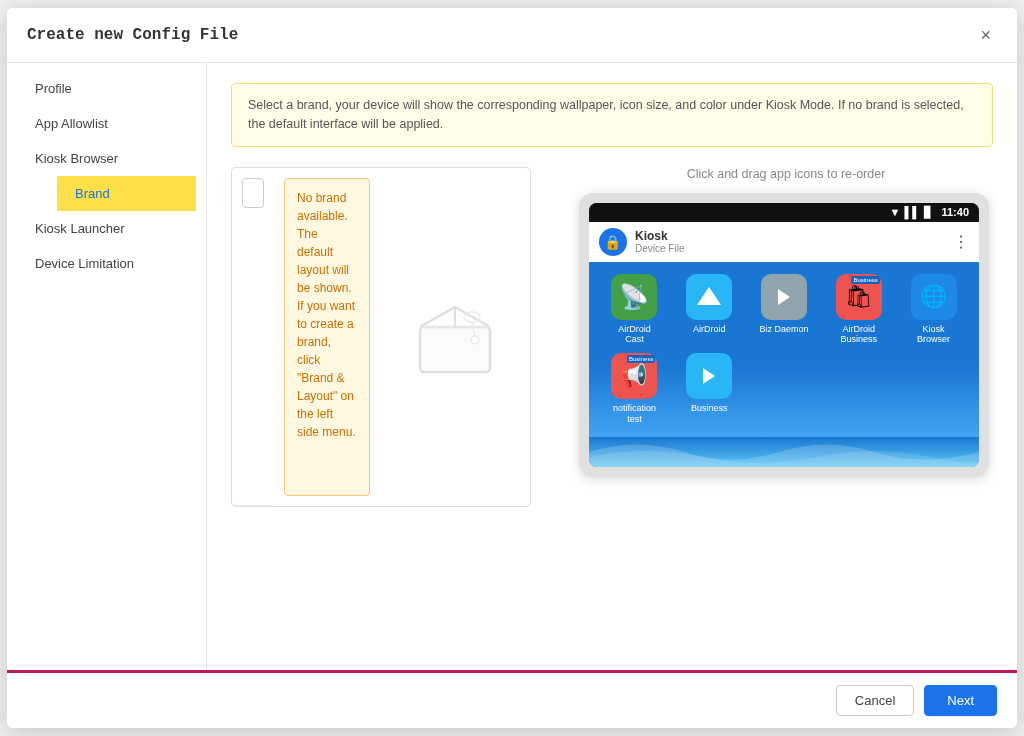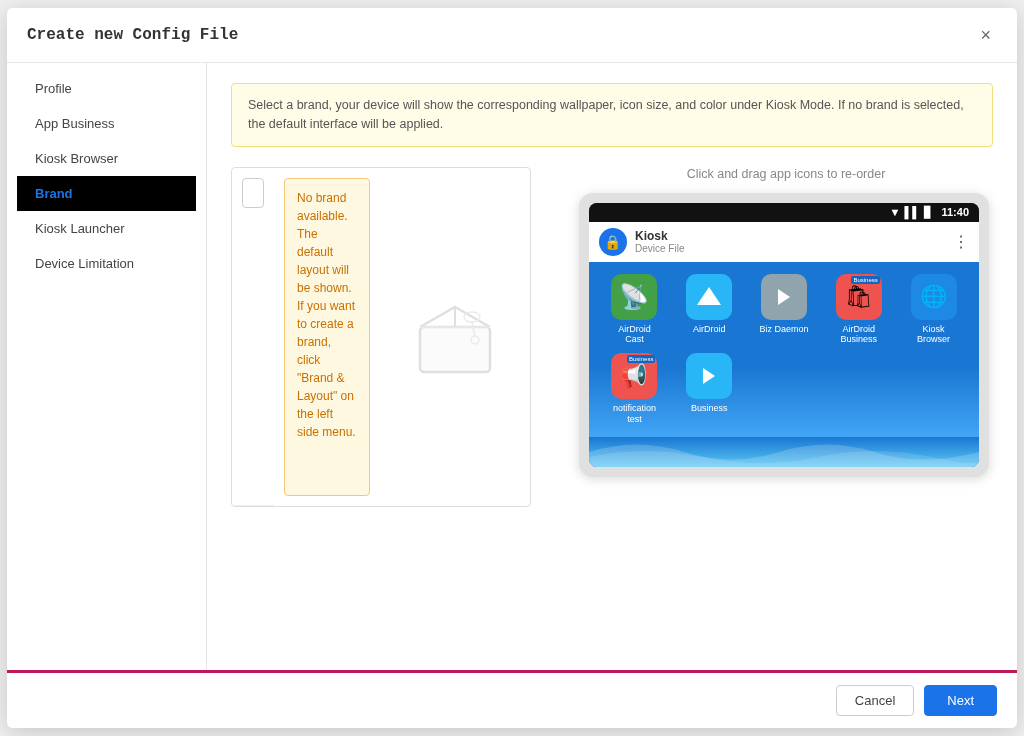--- a/index.html
+++ b/index.html
@@ -65,23 +65,24 @@
       padding: 8px 10px;
       flex-shrink: 0;
     }
     .sidebar-item {
       padding: 10px 18px;
       cursor: pointer;
       color: #444;
       font-size: 13px;
     }
     .sidebar-item.active {
-      background: #000000;
+      background: #fde047;
       color: #1a73e8;
-      font-weight: 700;
+      font-weight: 400;
+      margin-left: 40px;
     }
     .main-content {
       flex: 1;
       padding: 20px 24px;
       overflow-y: auto;
       background: #fff;
     }
     .info-banner {
       background: #fffde7;
       border: 1px solid #f0e07a;
@@ -303,21 +304,21 @@
 
     <div class="modal-header">
       <span class="modal-title">Create new Config File</span>
       <button class="close-btn">×</button>
     </div>
 
     <div class="modal-body">
 
       <div class="sidebar">
         <div class="sidebar-item">Profile</div>
-        <div class="sidebar-item">App Business</div>
+        <div class="sidebar-item">App Allowlist</div>
         <div class="sidebar-item">Kiosk Browser</div>
         <div class="sidebar-item active">Brand</div>
         <div class="sidebar-item">Kiosk Launcher</div>
         <div class="sidebar-item">Device Limitation</div>
       </div>
 
       <div class="main-content">
 
         <div class="info-banner">Select a brand, your device will show the corresponding wallpaper, icon size, and color under Kiosk Mode. If no brand is selected, the default interface will be applied.</div>
 

